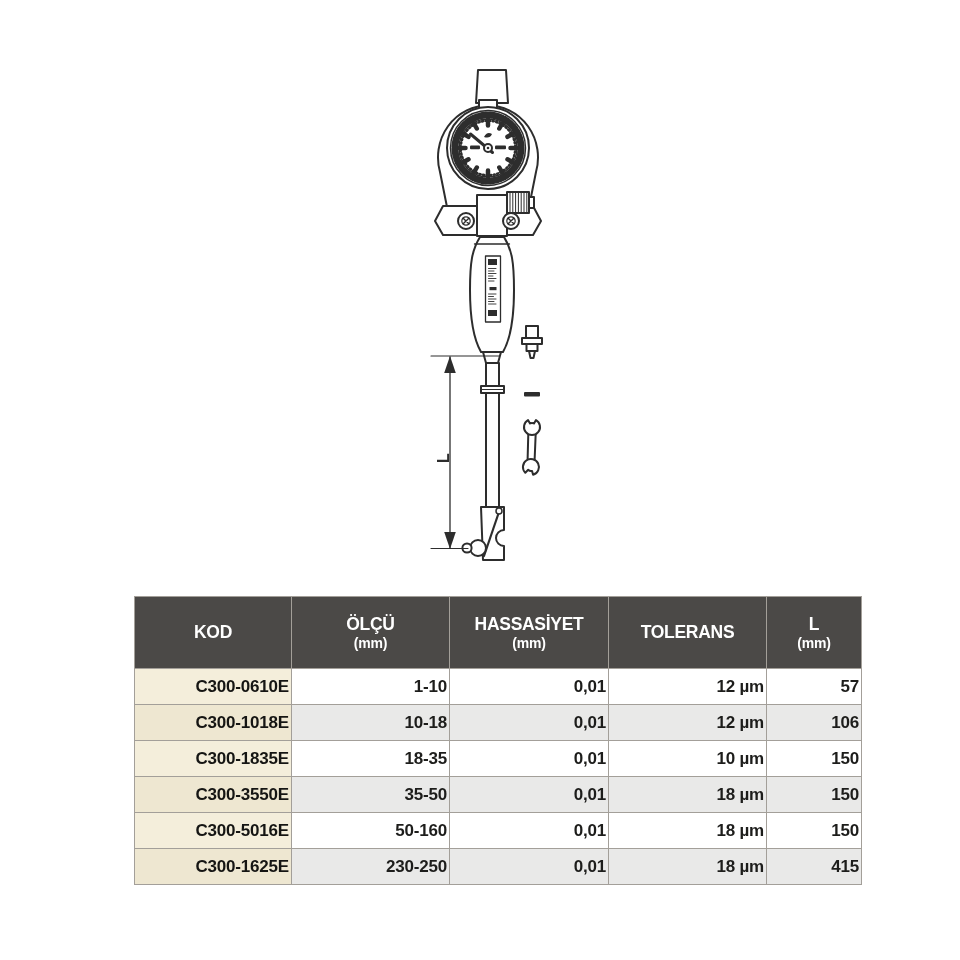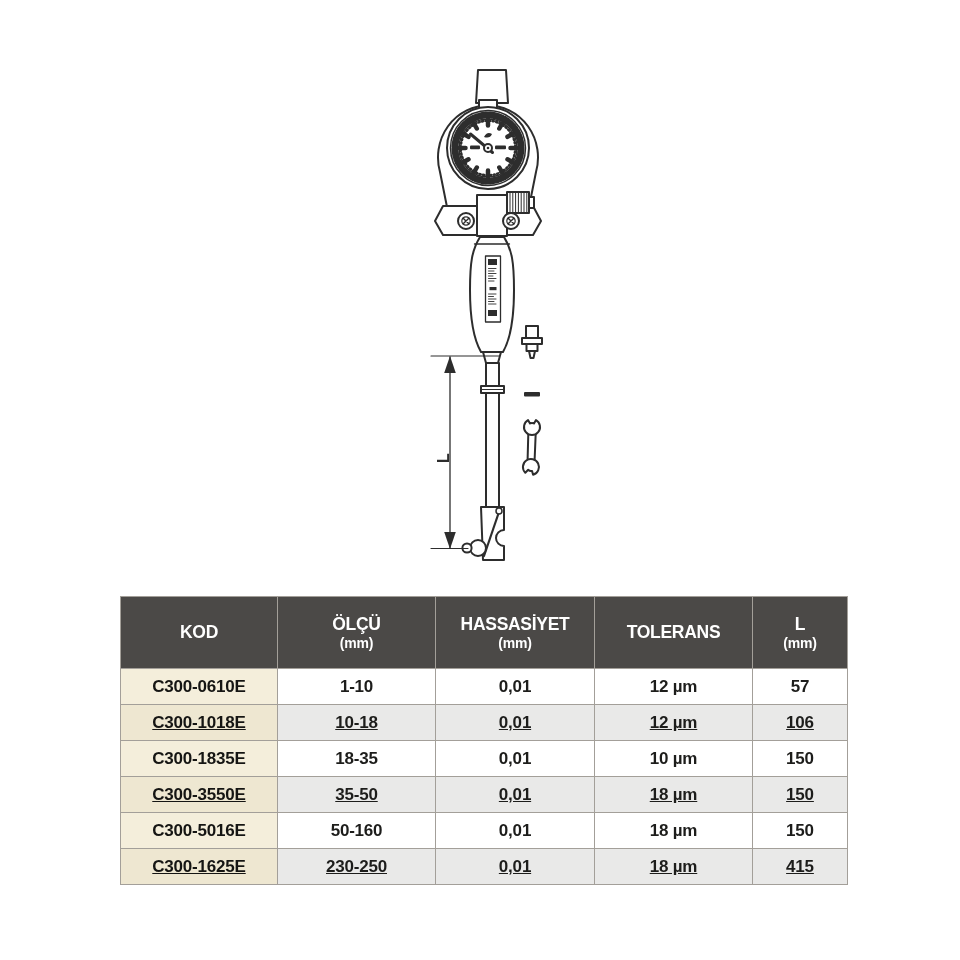--- a/index.html
+++ b/index.html
@@ -5,21 +5,21 @@
   html,body{margin:0;padding:0;}
   body{
     width:960px;height:960px;background:#ffffff;position:relative;overflow:hidden;
     font-family:"Liberation Sans",sans-serif;
   }
   
   #figure-wrap{position:absolute;left:0;top:0;width:960px;height:600px;}
   
   #spec-table-wrap{position:absolute;left:120px;top:596px;width:727px;}
   table.spec{
-    border-collapse:collapse;table-layout:fixed;width:100%;
+    border-collapse:collapse;table-layout:fixed;width:100%;margin-left:14px;
   }
   table.spec col.c1{width:157px}
   table.spec col.c2{width:158px}
   table.spec col.c3{width:159px}
   table.spec col.c4{width:158px}
   table.spec col.c5{width:95px}
   table.spec th, table.spec td{
     border:1px solid var(--table-border,#a39f99);
     text-align:center;vertical-align:middle;padding:0 2px;
   }
@@ -30,22 +30,23 @@
     font-weight:700;
   }
   th .main{display:block;font-size:17.5px;letter-spacing:-0.3px;}
   th .sub{display:block;font-size:14px;letter-spacing:-0.2px;}
   th .sub:empty{display:none;}
   table.spec tbody td{
     height:35px;font-size:17px;font-weight:700;
     color:var(--cell-text,#1d1d1b);
     background:var(--row-bg,#ffffff);
     letter-spacing:-0.2px;
-  }
-  table.spec tbody tr.alt td{background:var(--row-alt-bg,#e9e9e8);text-decoration:underline;}
+    text-align:right;
+  }
+  table.spec tbody tr.alt td{background:var(--row-alt-bg,#e9e9e8);}
   table.spec tbody td.kod{
     background:var(--kod-col-bg,#f4eedb);
     font-weight:800;color:#151513;
   }
   table.spec tbody tr.alt td.kod{background:#eee7d1;}
 </style>
 </head>
 <body>
 
 <div id="figure-wrap">

